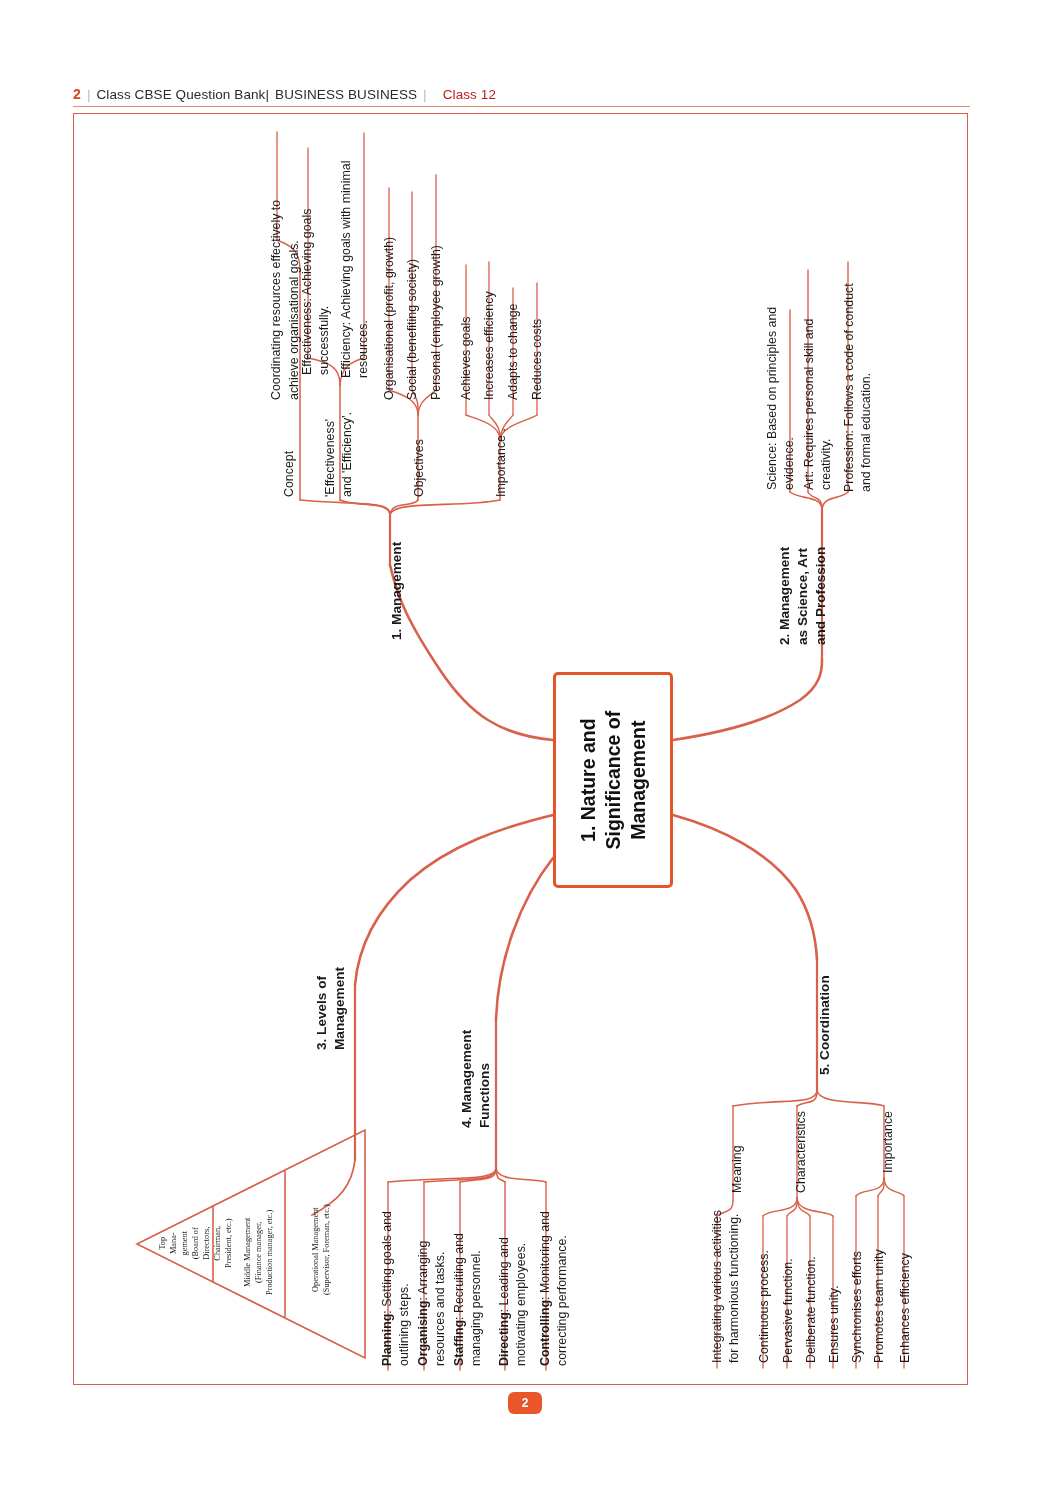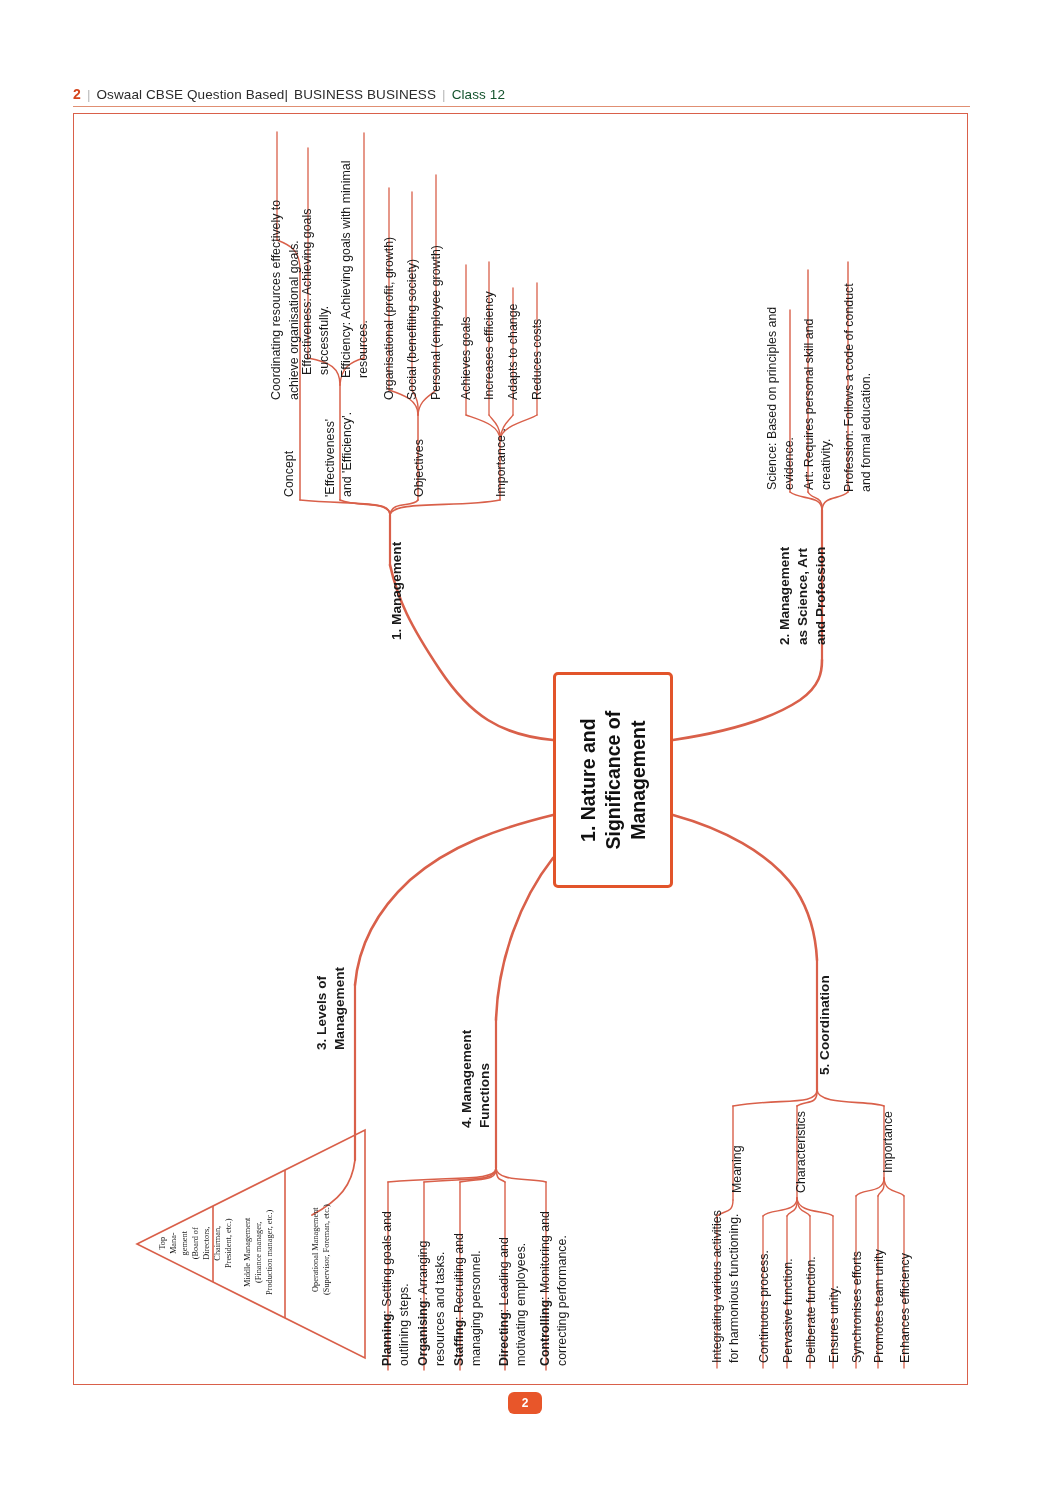--- a/index.html
+++ b/index.html
@@ -13,21 +13,21 @@
   }
   
   #header{
     position:absolute;left:73px;top:82px;width:900px;height:24px;
     display:flex;align-items:center;gap:6px;
     font-size:13.5px;color:#2b2b2b;letter-spacing:.1px;
     white-space:nowrap;
   }
   #header .pg{color:#d4451d;font-weight:bold;font-size:14px;}
   #header .sep{color:#b8b8b8;}
-  #header .cls{color:#14532d;}
+  #header .cls{color:#b91c1c;margin-left:10px;}
   #header-rule{
     position:absolute;left:73px;top:106px;width:897px;height:1.4px;
     background:#e08f73;
   }
   
   #page-frame{
     position:absolute;left:73px;top:113px;width:895px;height:1272px;
     border:1.6px solid #d9604a;
     box-sizing:border-box;
     background:#fff;
@@ -76,21 +76,21 @@
     display:flex;align-items:center;justify-content:center;
     color:#fff;font-size:12px;font-weight:bold;
   }
 </style>
 </head>
 <body>
 
 <div id="header">
   <span class="pg">2</span>
   <span class="sep">|</span>
-  <span>Oswaal CBSE Question Based|</span>
+  <span>Class CBSE Question Bank|</span>
   <span>BUSINESS BUSINESS</span>
   <span class="sep">|</span>
   <span class="cls">Class 12</span>
 </div>
 <div id="header-rule"></div>
 
 <div id="page-frame"></div>
 
 <svg id="wires" viewBox="0 0 1050 1500" xmlns="http://www.w3.org/2000/svg">
   <g fill="none" stroke="#d9604a" stroke-width="1.9" stroke-linecap="round">

